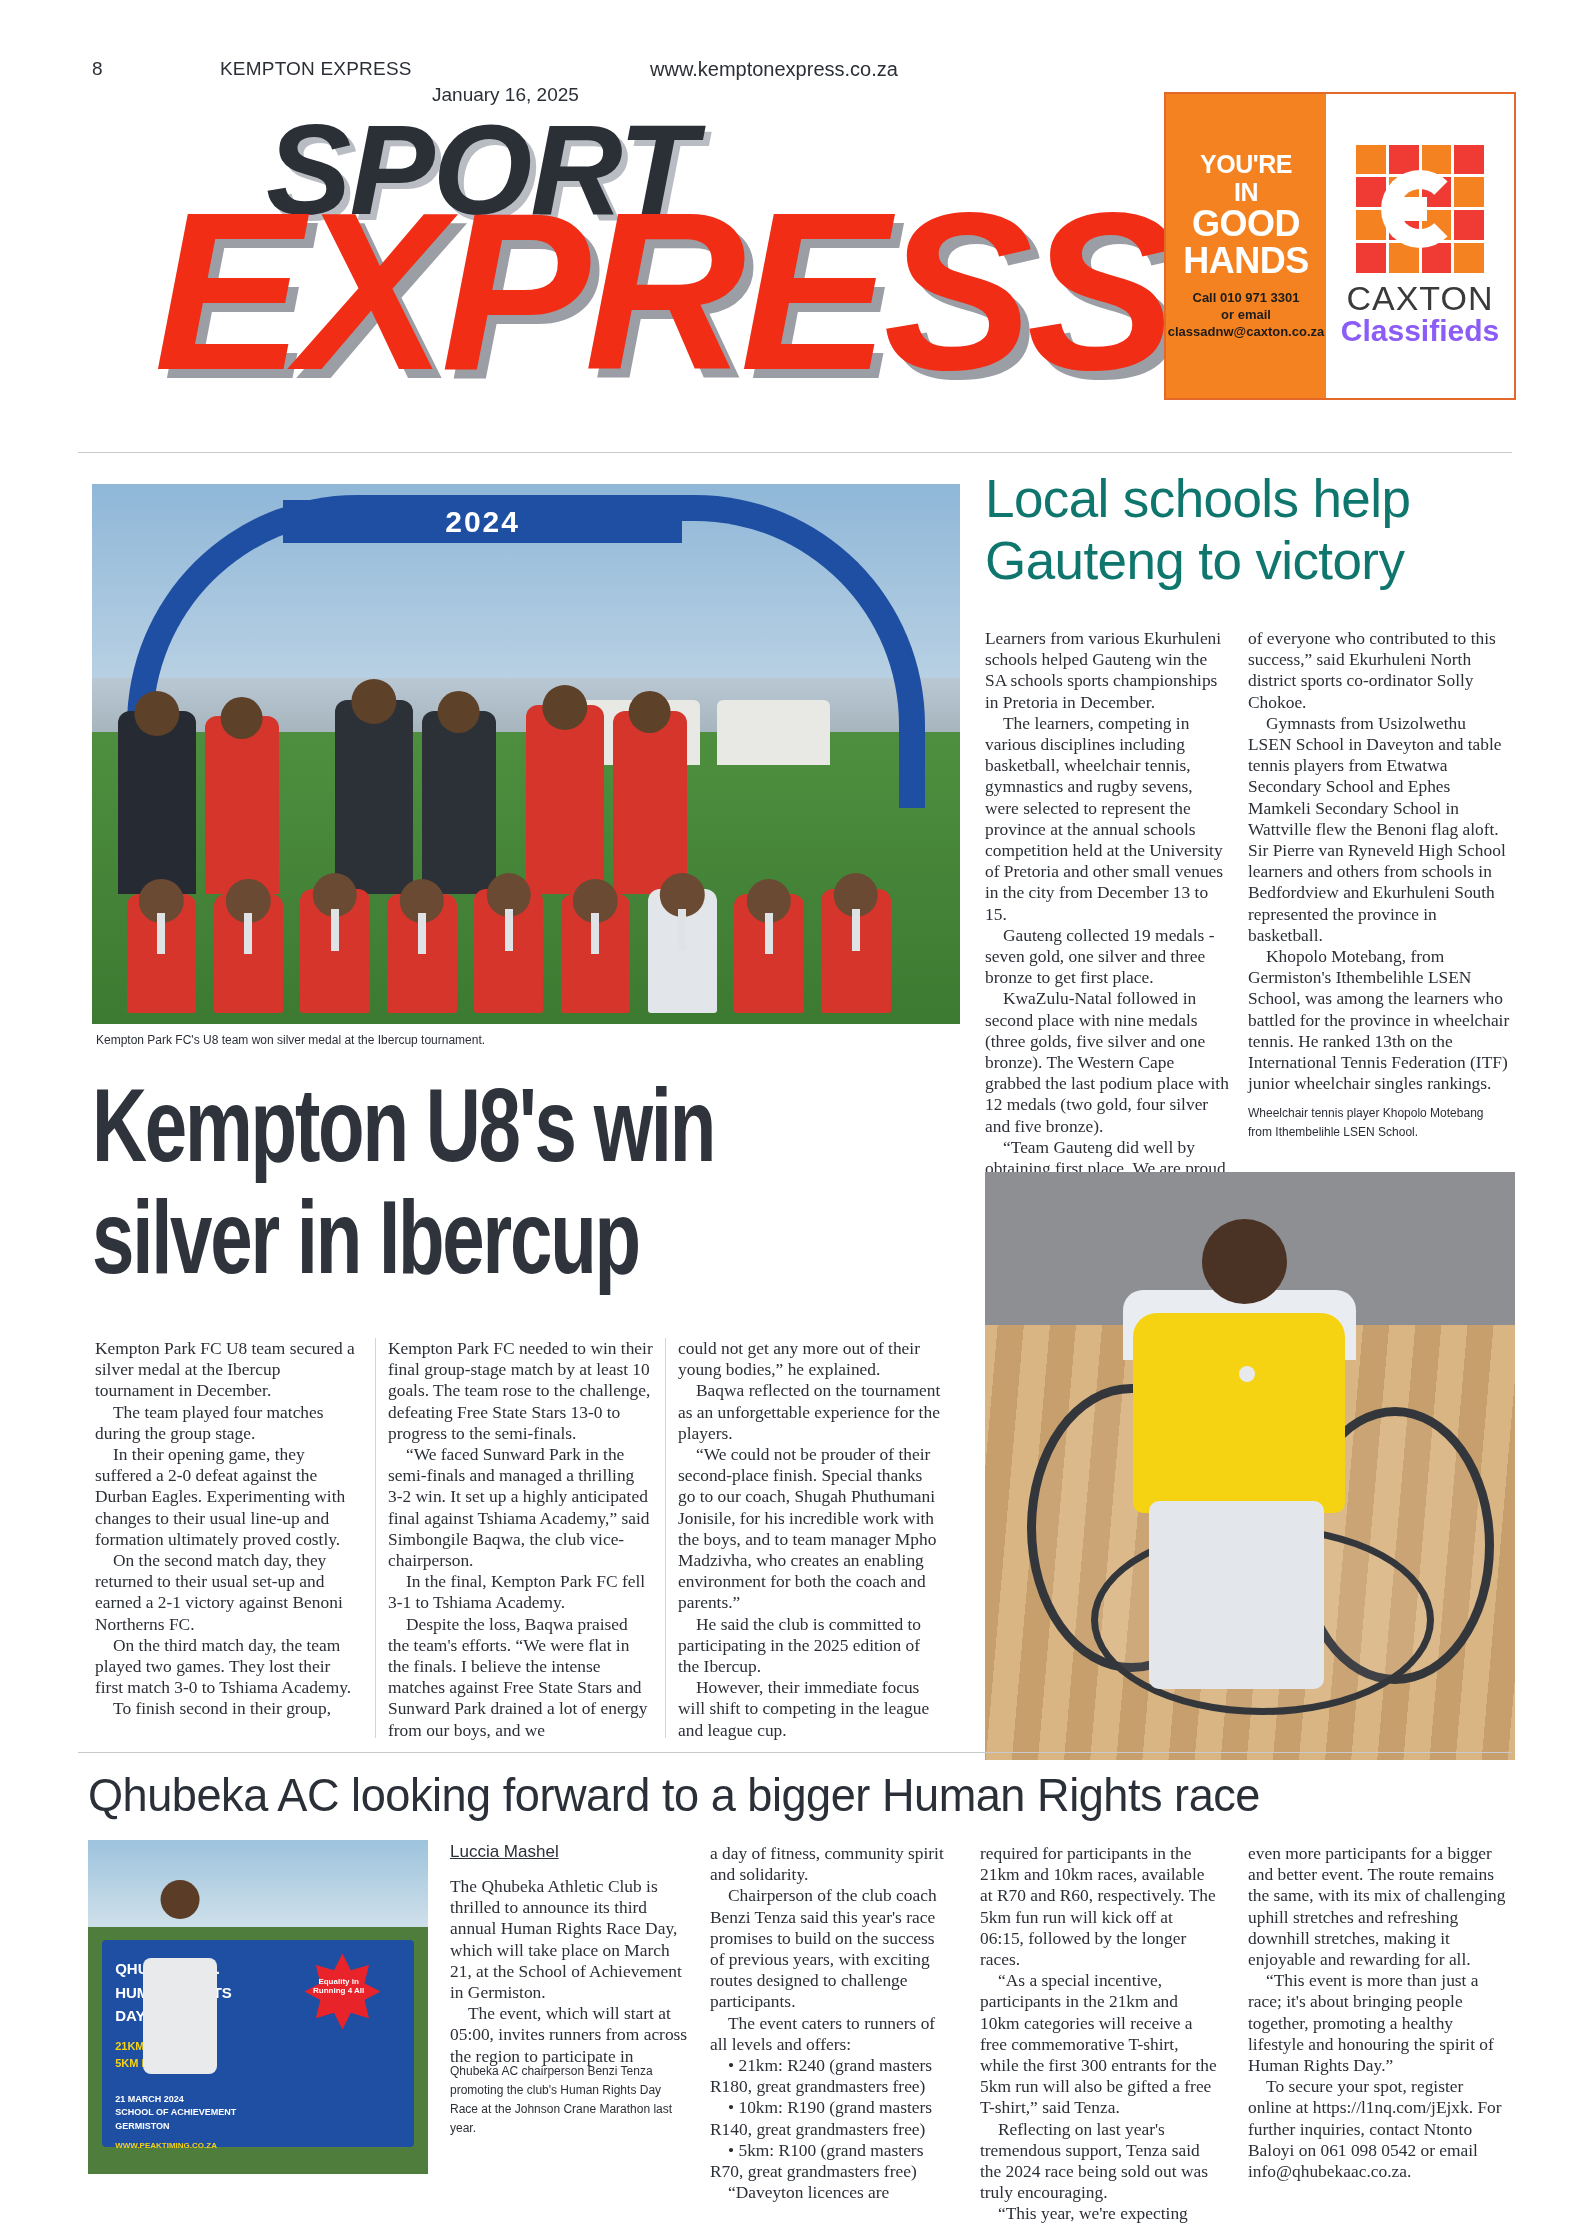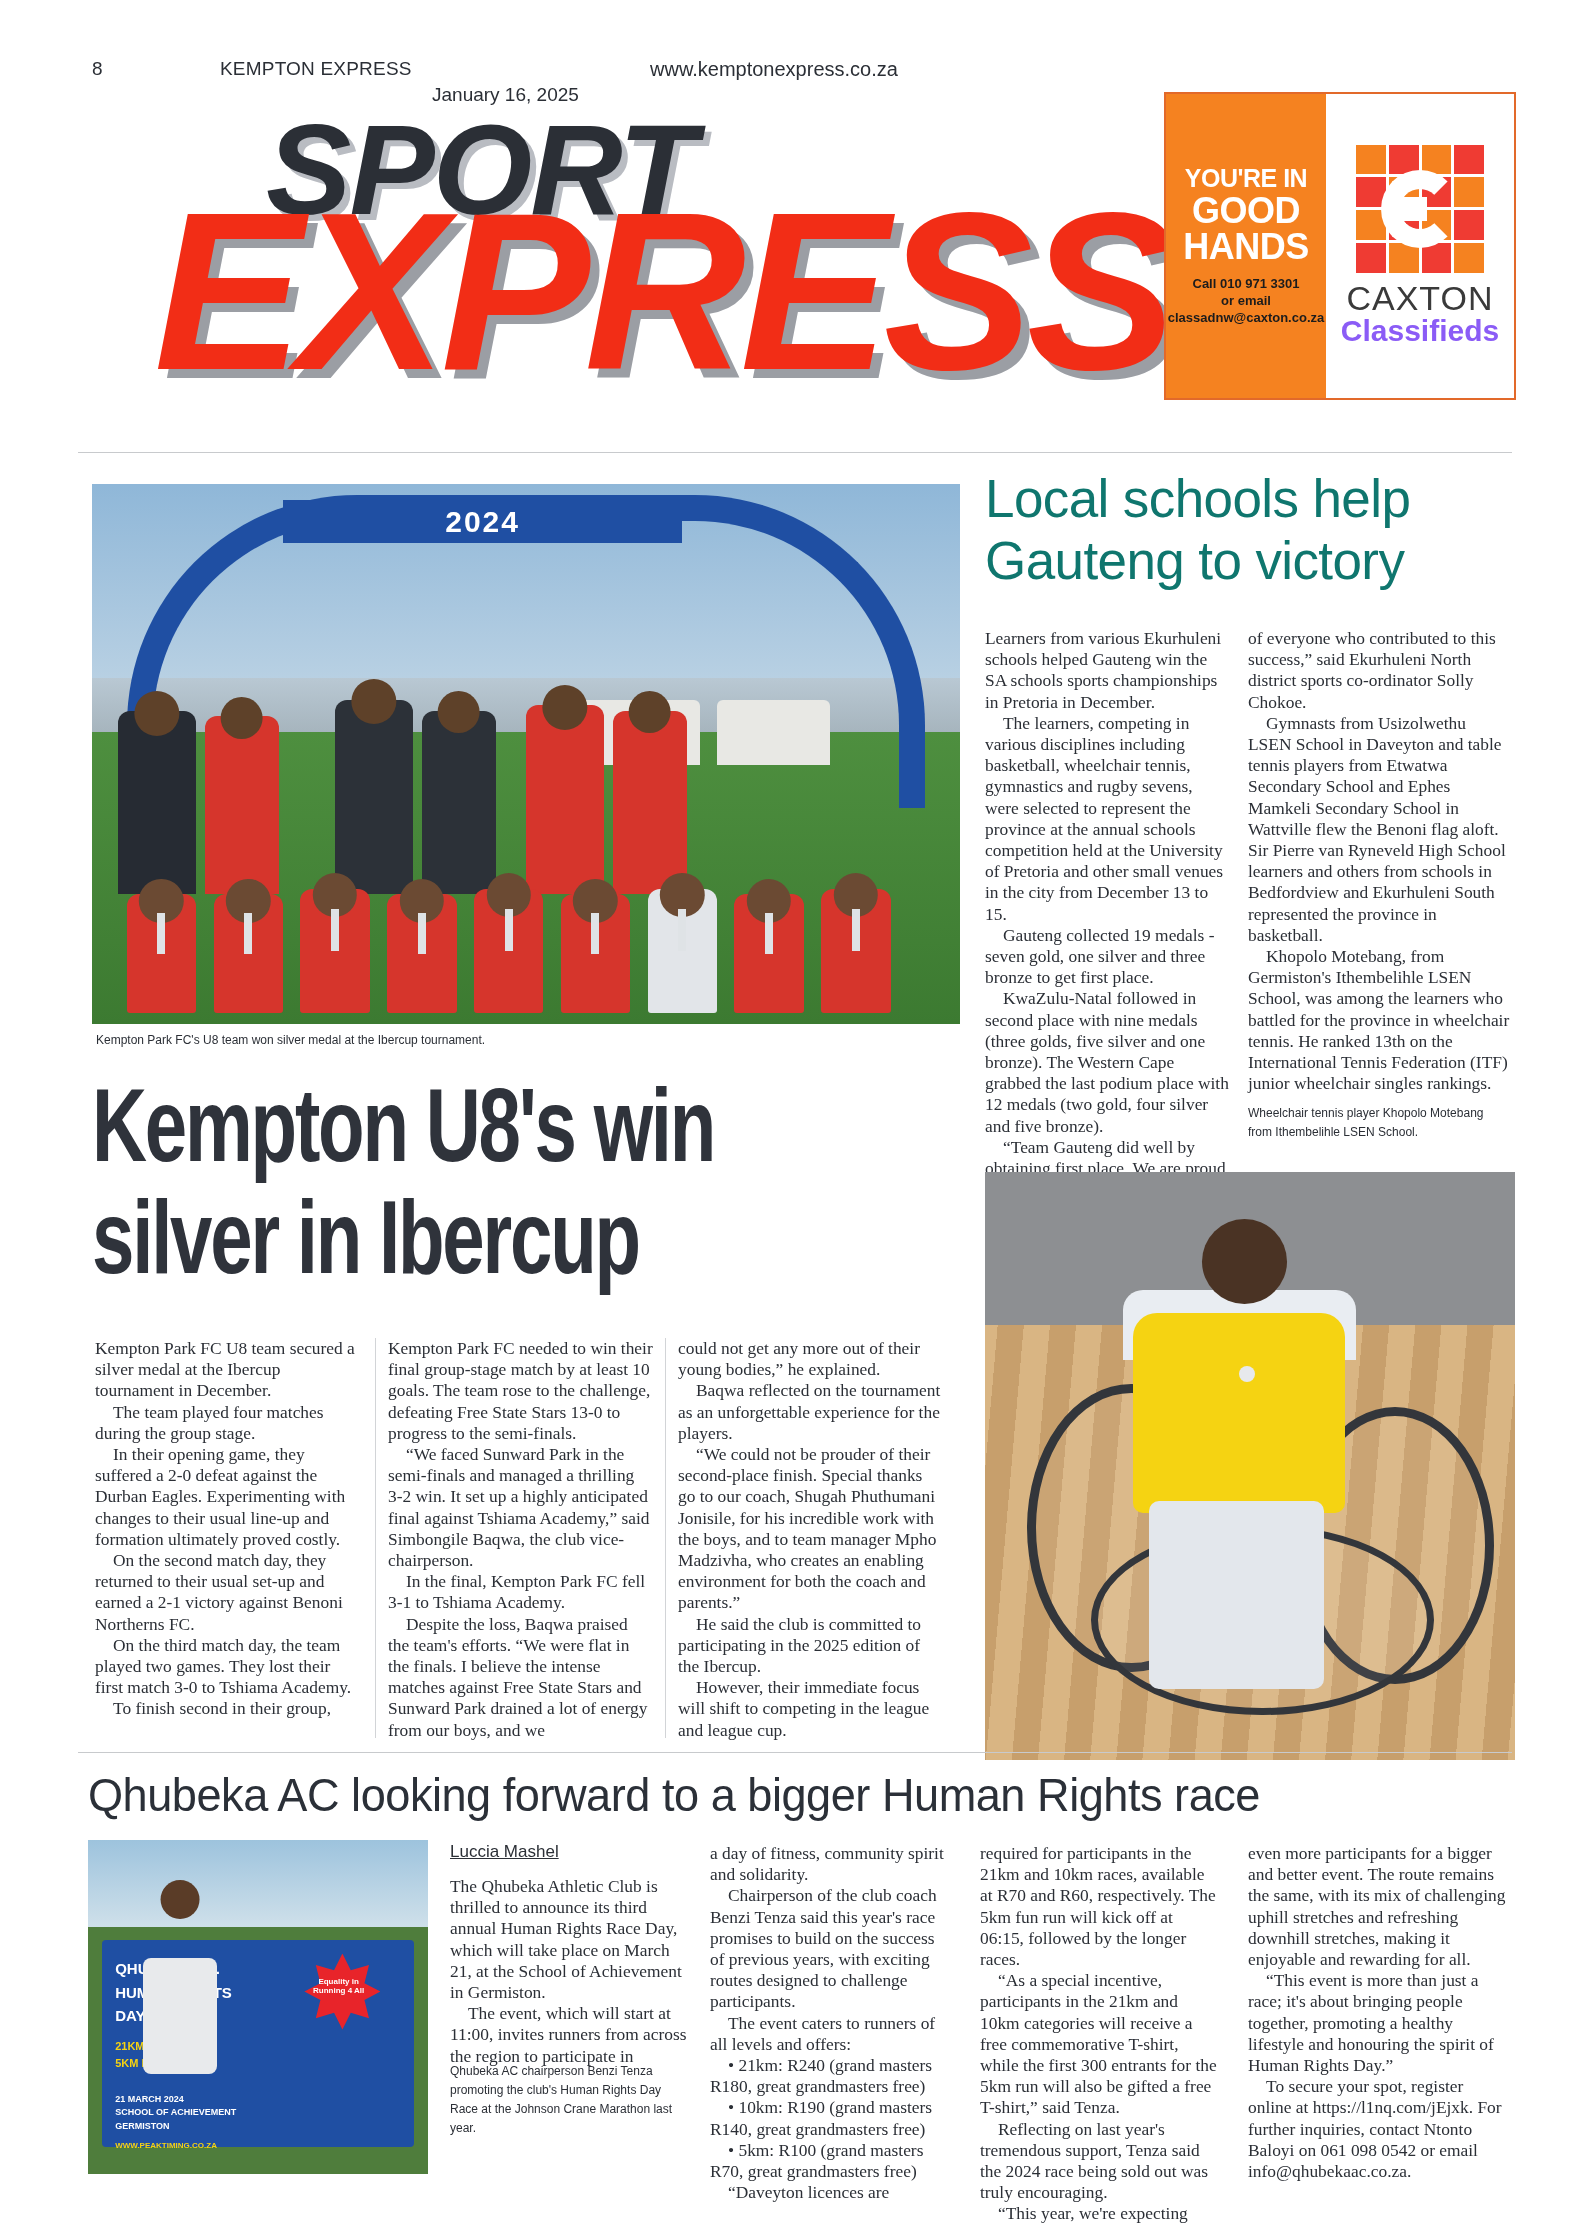--- a/index.html
+++ b/index.html
@@ -16,21 +16,21 @@
   
   .logo{position:absolute;left:78px;top:96px;width:1070px;height:300px;}
   .logo .sport{position:absolute;left:188px;top:0px;font-family:"Liberation Sans",sans-serif;font-weight:bold;font-style:italic;
       font-size:128px;letter-spacing:-2px;color:#2b2f36;text-shadow:6px 6px 0 #b9bcc2;}
   .logo .express{position:absolute;left:76px;top:92px;font-family:"Liberation Sans",sans-serif;font-weight:bold;font-style:italic;
       font-size:224px;letter-spacing:-6px;color:#f22d16;text-shadow:9px 9px 0 #9b9ea4;line-height:.92;}
 
   
   .ad{position:absolute;left:1164px;top:92px;width:348px;height:304px;border:2px solid #e2692a;background:#fff;display:flex;}
   .ad .left{width:160px;background:#f58220;color:#fff;display:flex;flex-direction:column;justify-content:center;align-items:center;text-align:center;
-      font-family:"Liberation Sans",sans-serif;padding:0 4px;box-sizing:border-box;}
+      font-family:"Liberation Sans",sans-serif;padding:0 19px;box-sizing:border-box;}
   .ad .l1{font-size:25px;font-weight:bold;letter-spacing:-.5px;line-height:1.1;}
   .ad .l2{font-size:36px;font-weight:bold;line-height:1.02;letter-spacing:-.5px;}
   .ad .l3{font-size:36px;font-weight:bold;line-height:1.02;letter-spacing:-.5px;margin-bottom:10px;}
   .ad .small{font-size:13px;font-weight:bold;line-height:1.3;color:#1c1c1c;}
   .ad .right{flex:1;display:flex;flex-direction:column;justify-content:center;align-items:center;background:#fff;}
   .cax-grid{width:128px;height:128px;position:relative;display:grid;grid-template-columns:repeat(4,1fr);grid-template-rows:repeat(4,1fr);gap:3px;}
   .cax-grid i{display:block;}
   .cax-c{position:absolute;left:50%;top:50%;transform:translate(-50%,-50%);width:78px;height:78px;border-radius:50%;
       border:19px solid #fff;border-right-color:transparent;box-sizing:border-box;transform-origin:center;}
   .cax-c2{position:absolute;left:27px;top:52px;width:44px;height:24px;background:#fff;}
@@ -299,21 +299,21 @@
     <div class="man">
         <div class="h"></div>
         <div class="t"></div>
       </div>
   </div>
 
   <span class="byline" style="left:450px;top:1842px;">Luccia Mashel</span>
 
   <div class="col" id="qh-c1" style="left:450px;top:1876px;width:238px;">
       <p class="first">The Qhubeka Athletic Club is thrilled to announce its third annual Human Rights Race Day, which will take place on March 21, at the School of Achievement in Germiston.</p>
-      <p>The event, which will start at 11:00, invites runners from across the region to participate in</p>
+      <p>The event, which will start at 05:00, invites runners from across the region to participate in</p>
     </div>
   <div class="caption" style="left:450px;top:2062px;width:238px;">Qhubeka AC chairperson Benzi Tenza promoting the club's Human Rights Day Race at the Johnson Crane Marathon last year.</div>
   <div class="col" id="qh-c2" style="left:710px;top:1843px;width:240px;">
       <p class="first">a day of fitness, community spirit and solidarity.</p>
       <p>Chairperson of the club coach Benzi Tenza said this year's race promises to build on the success of previous years, with exciting routes designed to challenge participants.</p>
       <p>The event caters to runners of all levels and offers:</p>
       <p>• 21km: R240 (grand masters R180, great grandmasters free)</p>
       <p>• 10km: R190 (grand masters R140, great grandmasters free)</p>
       <p>• 5km: R100 (grand masters R70, great grandmasters free)</p>
       <p>“Daveyton licences are</p>

